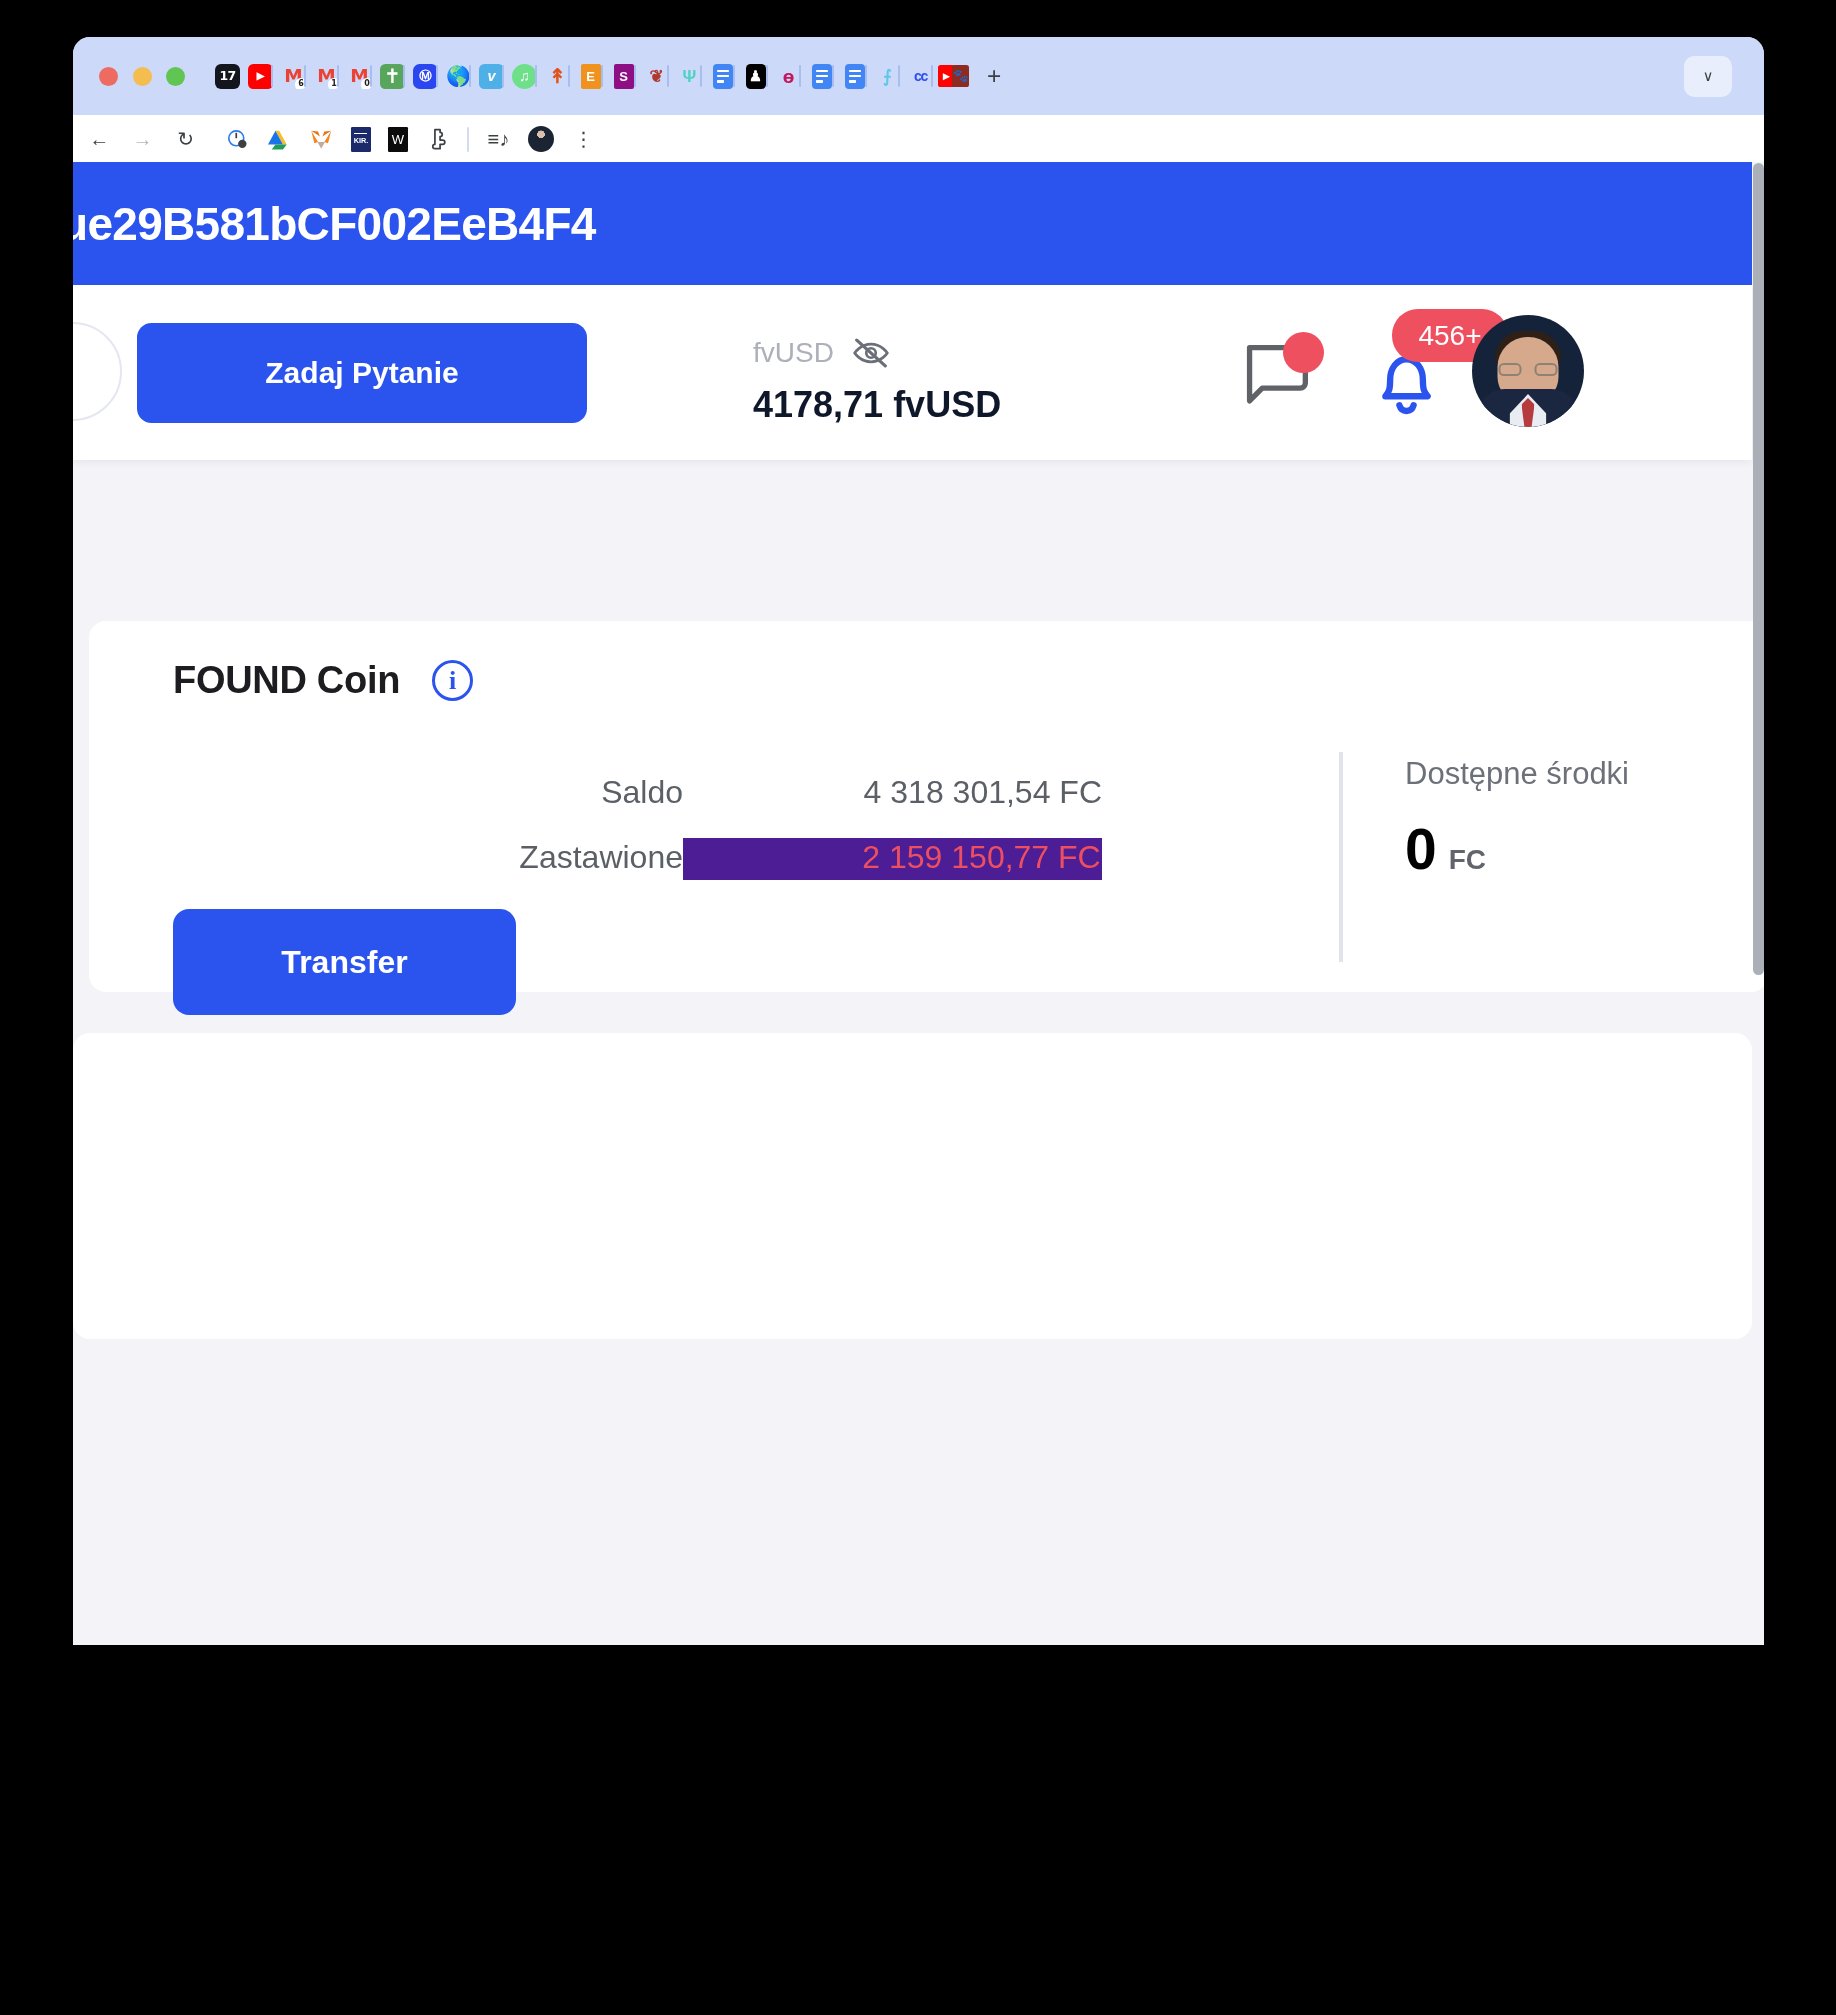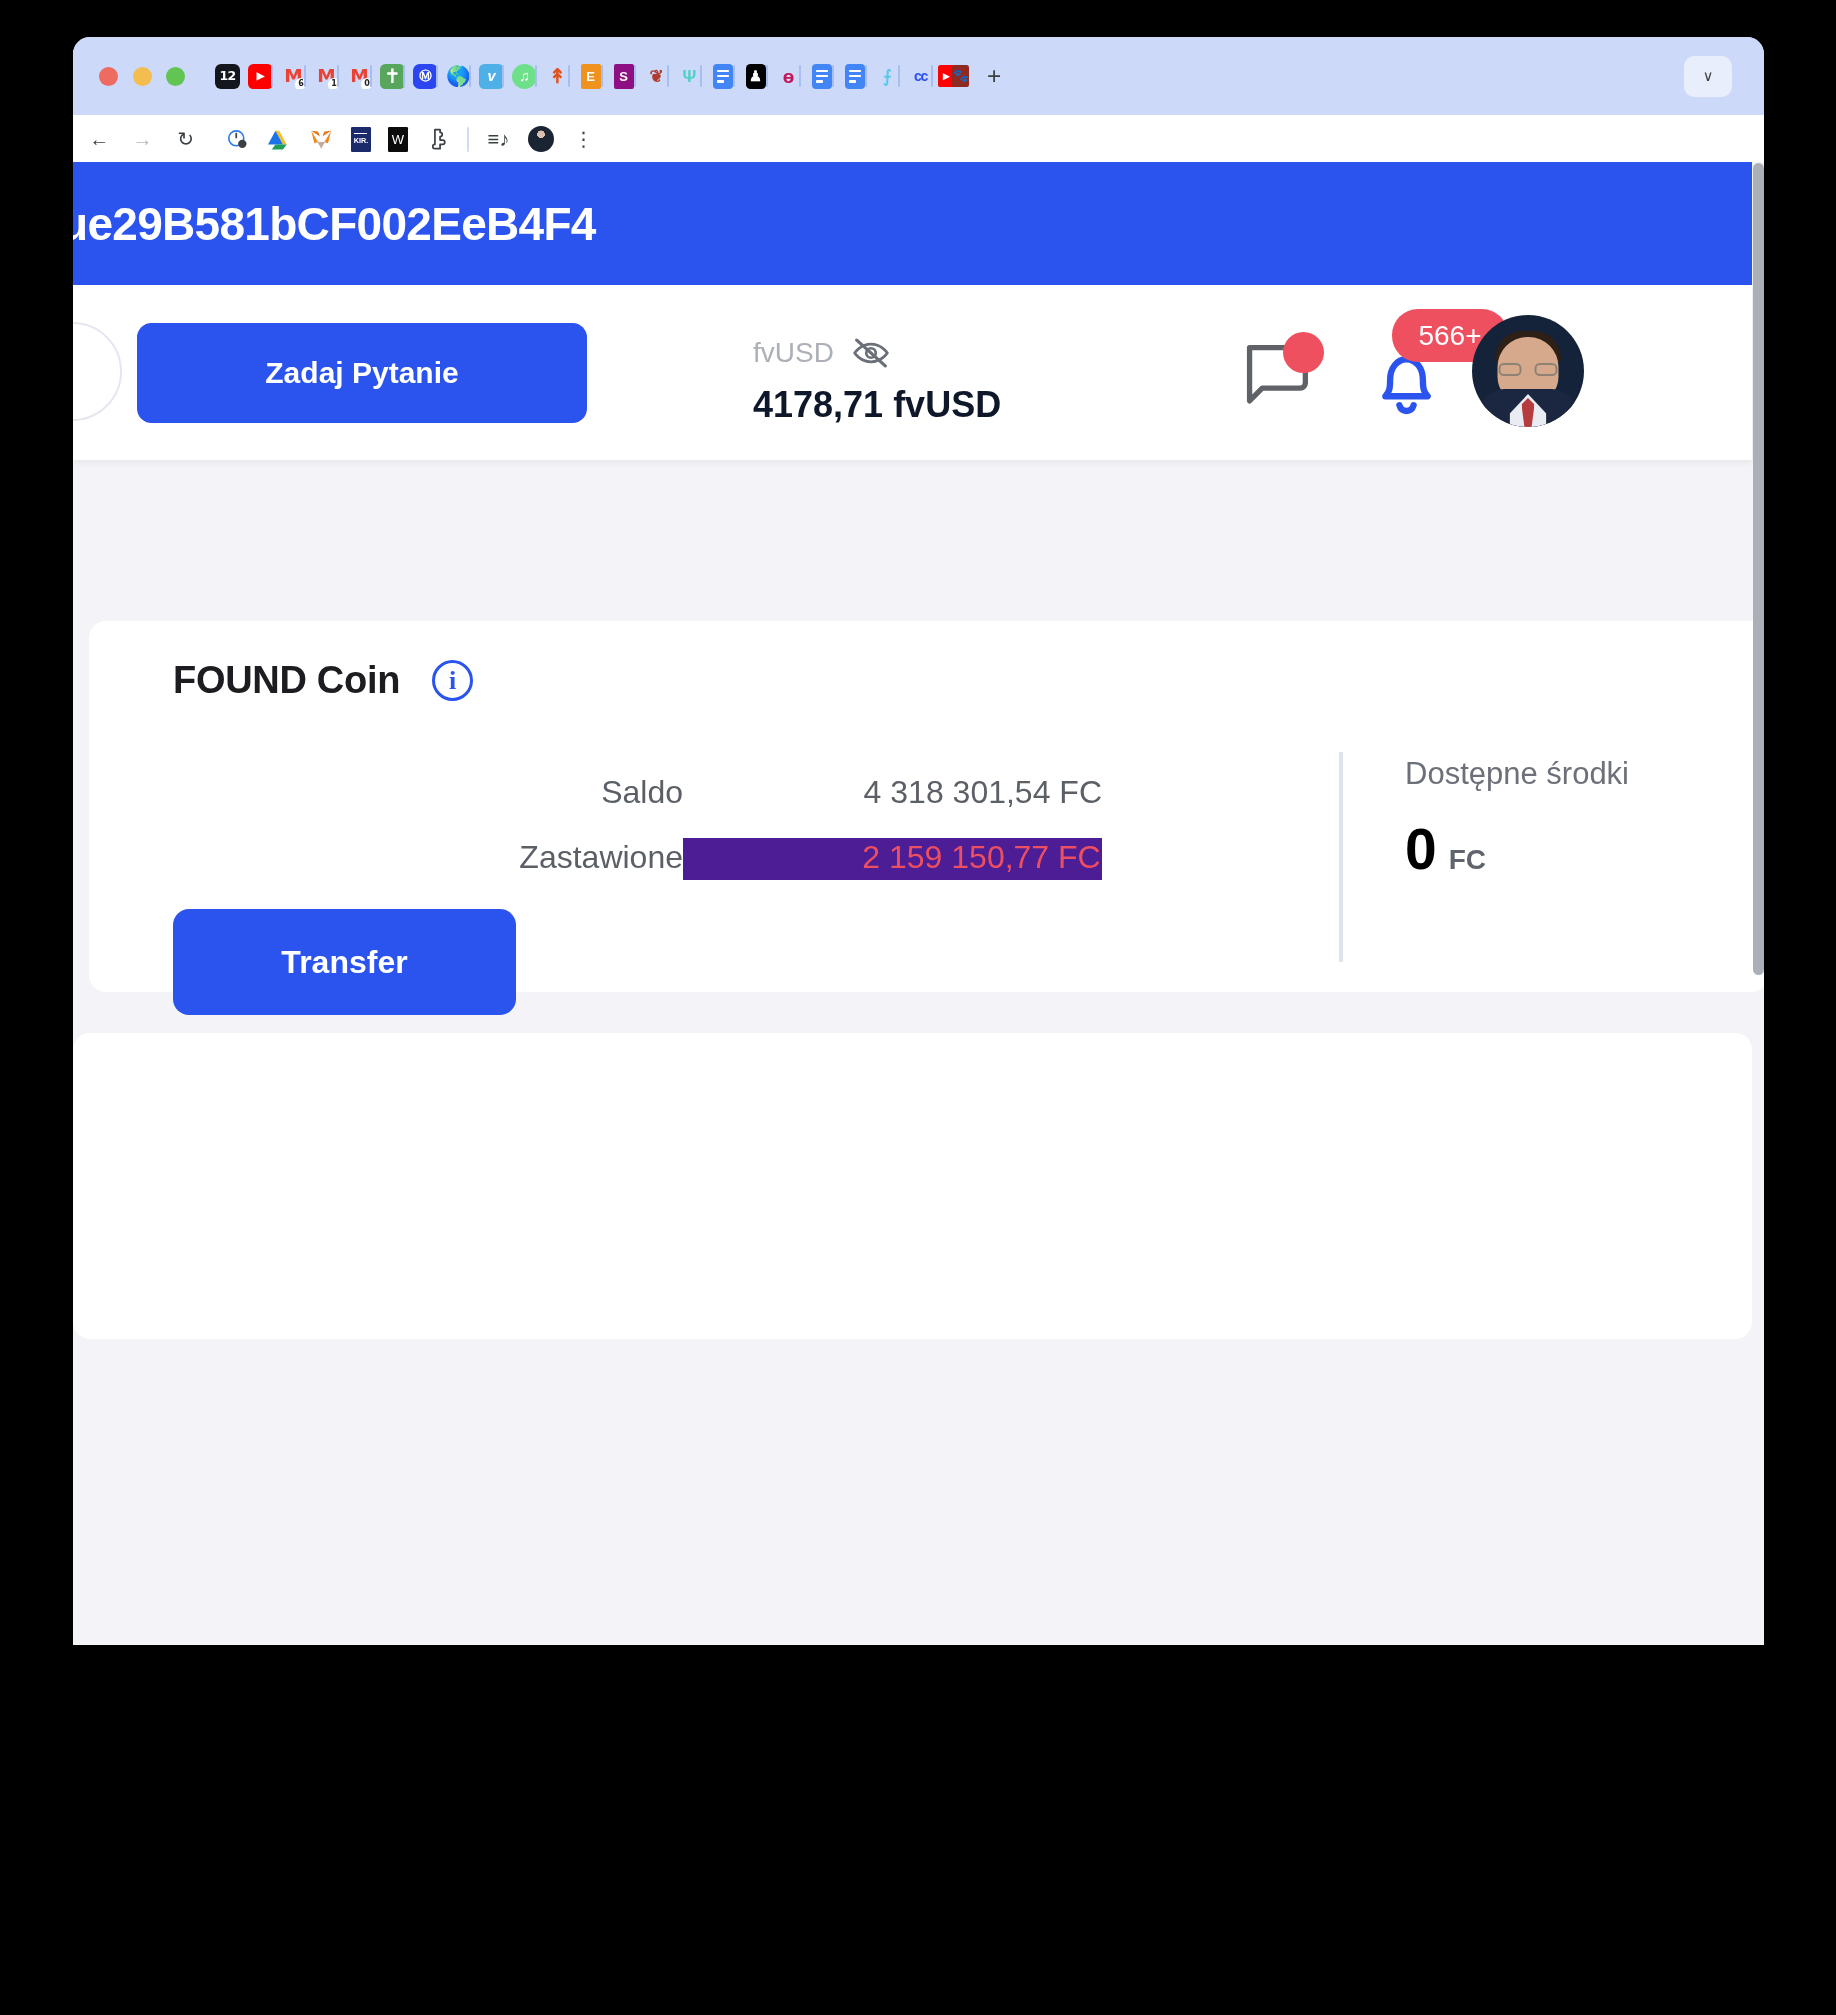--- a/index.html
+++ b/index.html
@@ -269,21 +269,21 @@
 
   <div id="tab-strip">
     <div class="traffic-lights">
       <div class="tl red"></div>
       <div class="tl amber"></div>
       <div class="tl green"></div>
     </div>
 
     <div class="tabs">
       <div class="tab nosep">
-        <div class="favicon fav-tv">12</div>
+        <div class="favicon fav-tv">17</div>
       </div>
       <div class="tab">
         <div class="favicon fav-yt">▶</div>
       </div>
       <div class="tab">
         <div class="favicon fav-gm">M<span class="gm-badge">6</span></div>
       </div>
       <div class="tab">
         <div class="favicon fav-gm">M<span class="gm-badge">1</span></div>
       </div>
@@ -439,21 +439,21 @@
         <path d="M3 3h20a2 2 0 0 1 2 2v12a2 2 0 0 1-2 2H8l-5 5V3z"></path>
       </svg>
       <div id="chat-dot"></div>
     </div>
 
     <div id="bell-wrap">
       <svg width="71" height="74" viewBox="0 0 26 28" fill="none" stroke="#2b54ef" stroke-width="2.4" stroke-linejoin="round" stroke-linecap="round">
         <path d="M5 19c1.6-1.6 1.8-3.2 1.8-6.2C6.8 8.4 9.4 5 13 5s6.2 3.4 6.2 7.8c0 3 .2 4.6 1.8 6.2H5z"></path>
         <path d="M10.3 22.4c.4 1.4 1.5 2.2 2.7 2.2s2.3-.8 2.7-2.2"></path>
       </svg>
-      <div id="bell-badge">566+</div>
+      <div id="bell-badge">456+</div>
     </div>
 
     <div id="user-avatar">
       <div class="av-hair"></div>
       <div class="av-face"></div>
       <div class="av-glasses">
           <span></span>
           <span></span>
         </div>
       <div class="av-body"></div>

